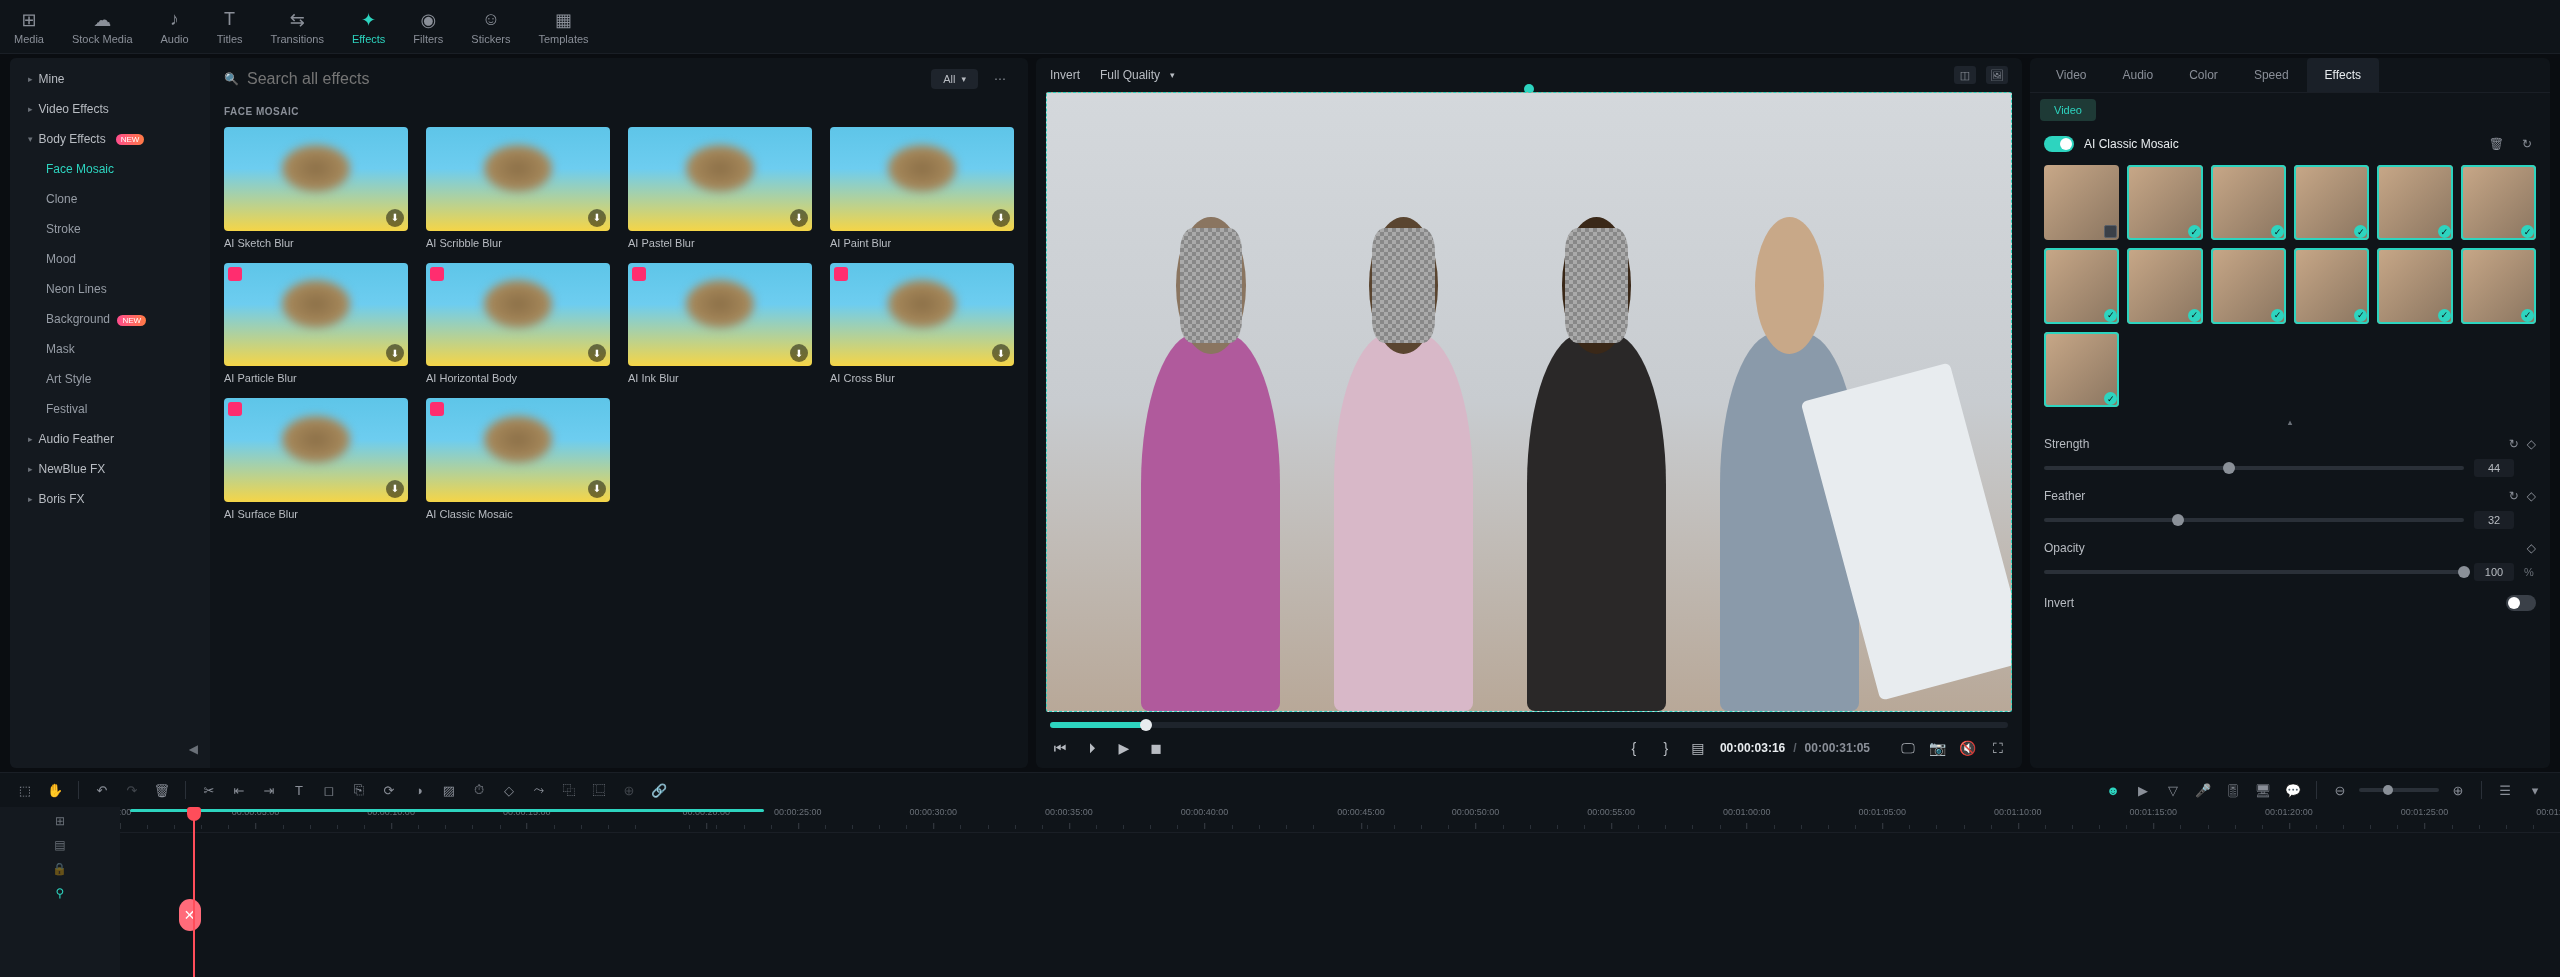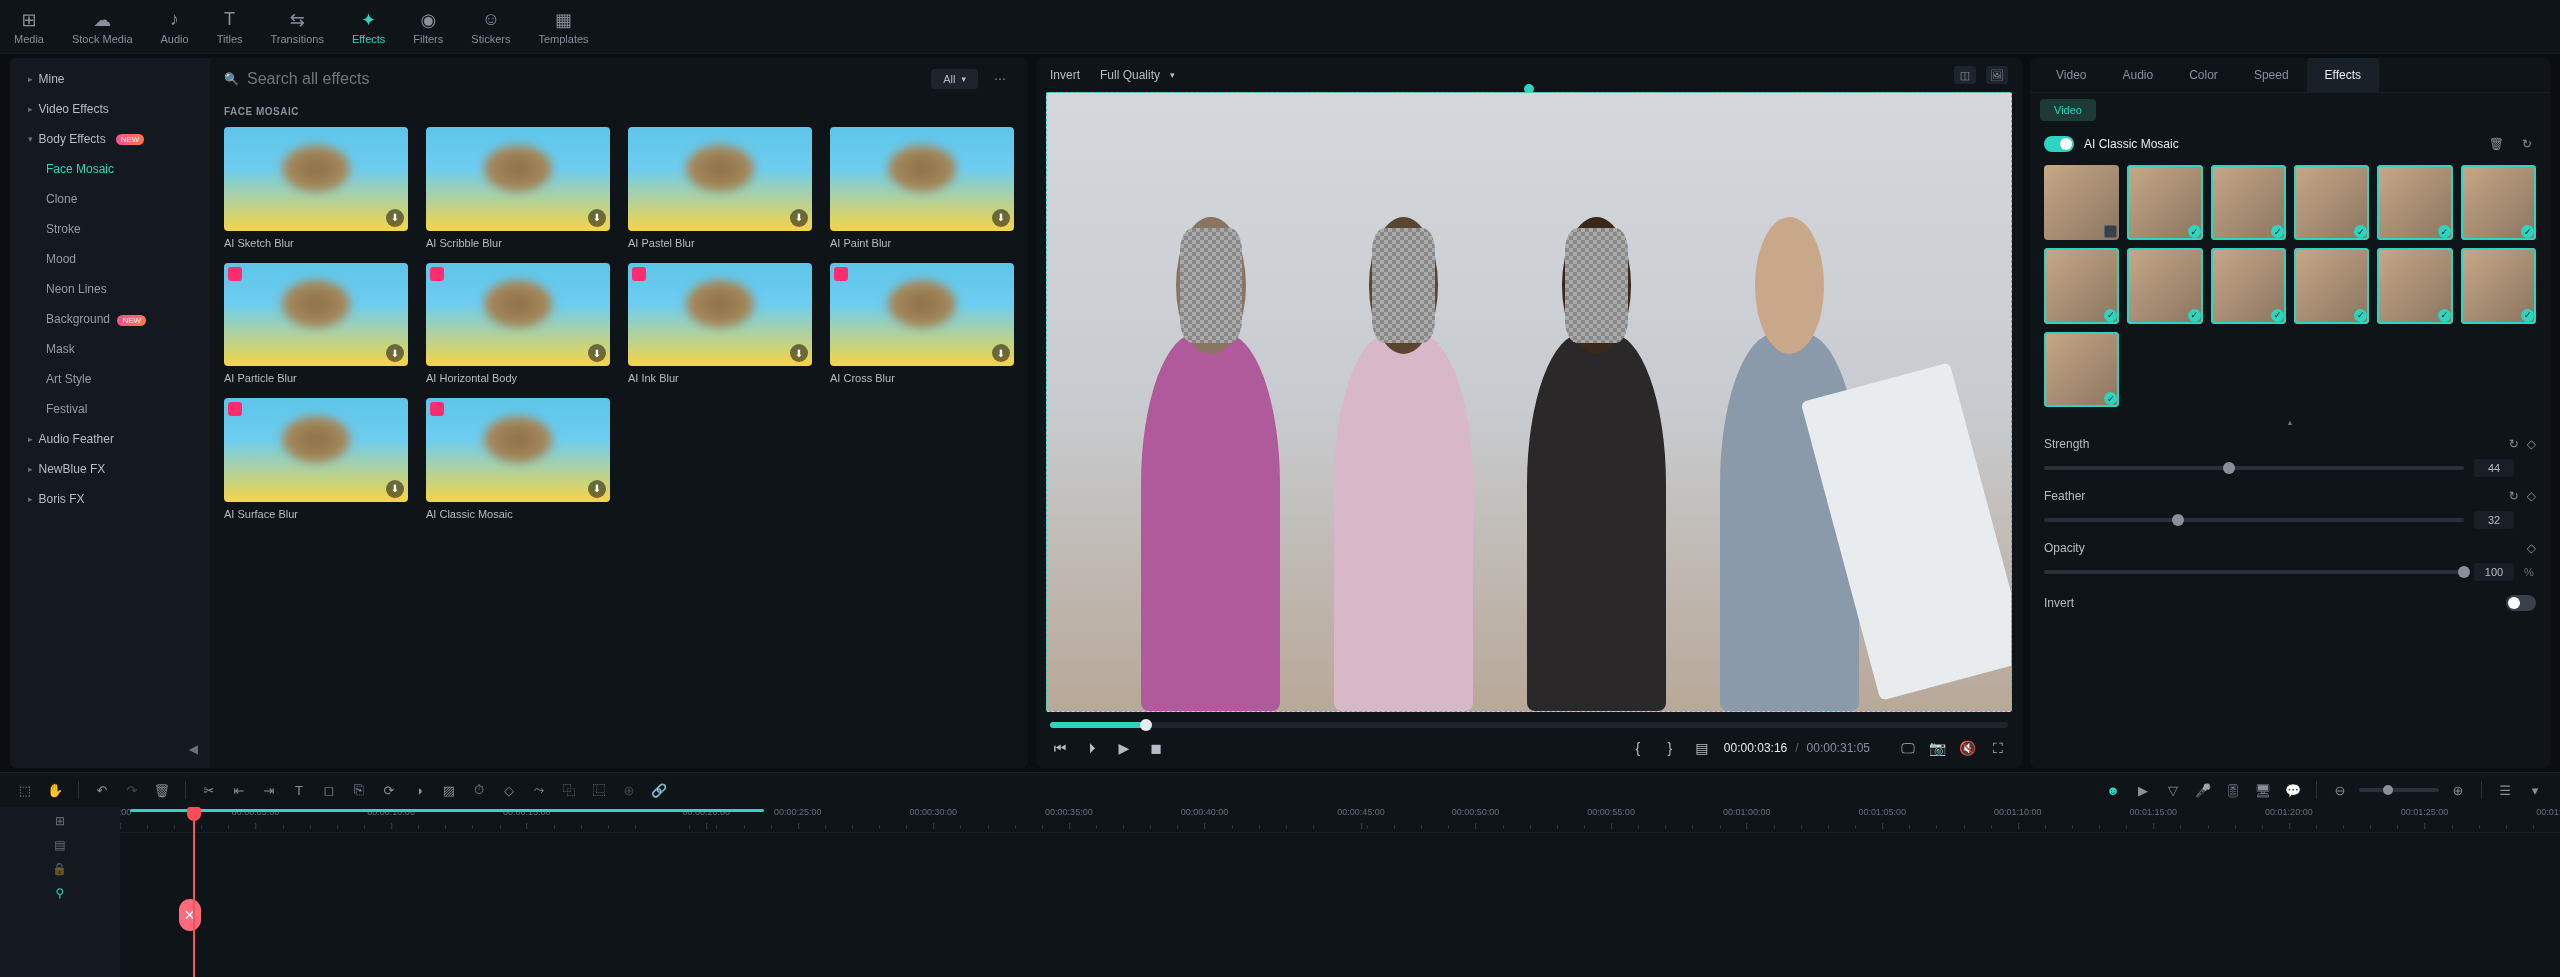--- a/index.html
+++ b/index.html
@@ -66,21 +66,21 @@
 .p3 { left: 48%; } .p3 .body { background: #2a2828; } .p3 .head { background: #3a2818; }
 .p4 { left: 68%; } .p4 .body { background: #8a9aaa; } .p4 .head { background: #c8a888; }
 .clipboard { position: absolute; right: 2%; bottom: 4%; width: 16%; height: 50%; background: #e8ecef; transform: rotate(-15deg); border-radius: 6px; }
 
 .progress-bar { height: 6px; margin: 4px 14px; background: #1e242c; border-radius: 3px; position: relative; }
 .progress-fill { position: absolute; left: 0; top: 0; height: 100%; width: 10%; background: #2dd4bf; border-radius: 3px; }
 .progress-knob { position: absolute; left: 10%; top: -3px; width: 12px; height: 12px; background: #e8ecef; border-radius: 50%; transform: translateX(-50%); }
 
 .player-controls { display: flex; align-items: center; padding: 6px 14px 10px; gap: 12px; }
 .pc-btn { width: 20px; height: 20px; display: flex; align-items: center; justify-content: center; cursor: pointer; color: #b8bcc2; font-size: 14px; }
-.timecode { margin-left: auto; display: flex; align-items: flex-end; gap: 8px; font-size: 12px; font-family: monospace; }
+.timecode { margin-left: auto; display: flex; align-items: flex-end; gap: 8px; font-size: 12px; font-family: monospace; font-weight: bold; }
 .tc-current { color: #e8ecef; }
 .tc-sep { color: #5a6068; }
 .tc-total { color: #8a8f98; }
 .pc-right { display: flex; gap: 10px; margin-left: 16px; }
 
 
 .inspector { width: 520px; background: #0f1419; margin: 4px 10px 4px 4px; border-radius: 6px; display: flex; flex-direction: column; }
 .insp-tabs { display: flex; padding: 0 8px; border-bottom: 1px solid #1a1f26; }
 .insp-tab { padding: 10px 18px; font-size: 12px; cursor: pointer; color: #8a8f98; }
 .insp-tab.active { color: #e8ecef; background: #1a2028; border-radius: 4px 4px 0 0; }

